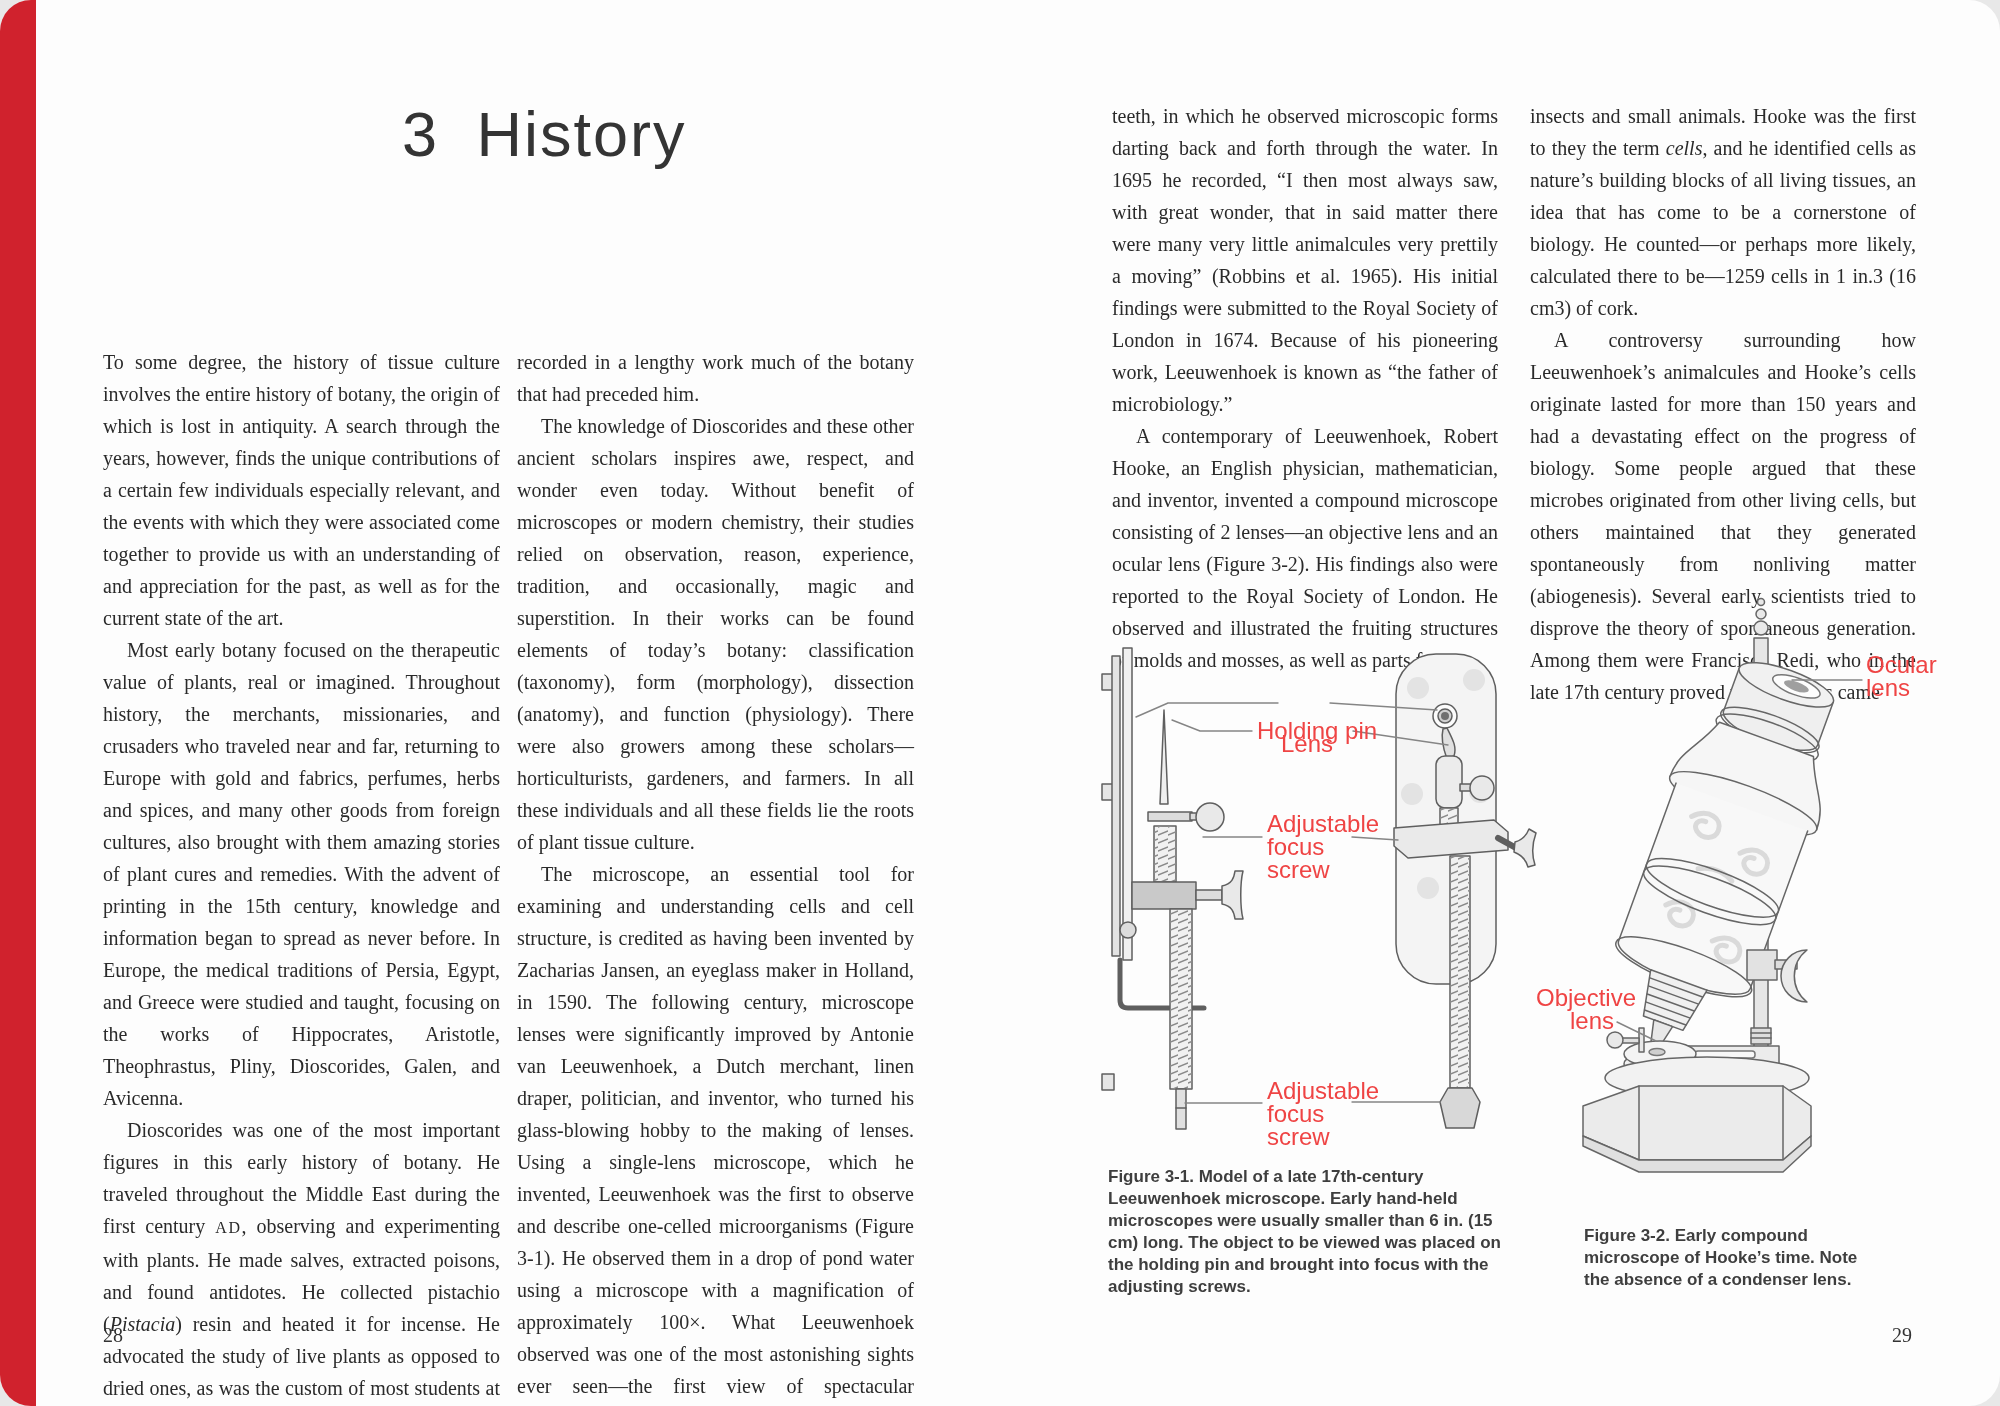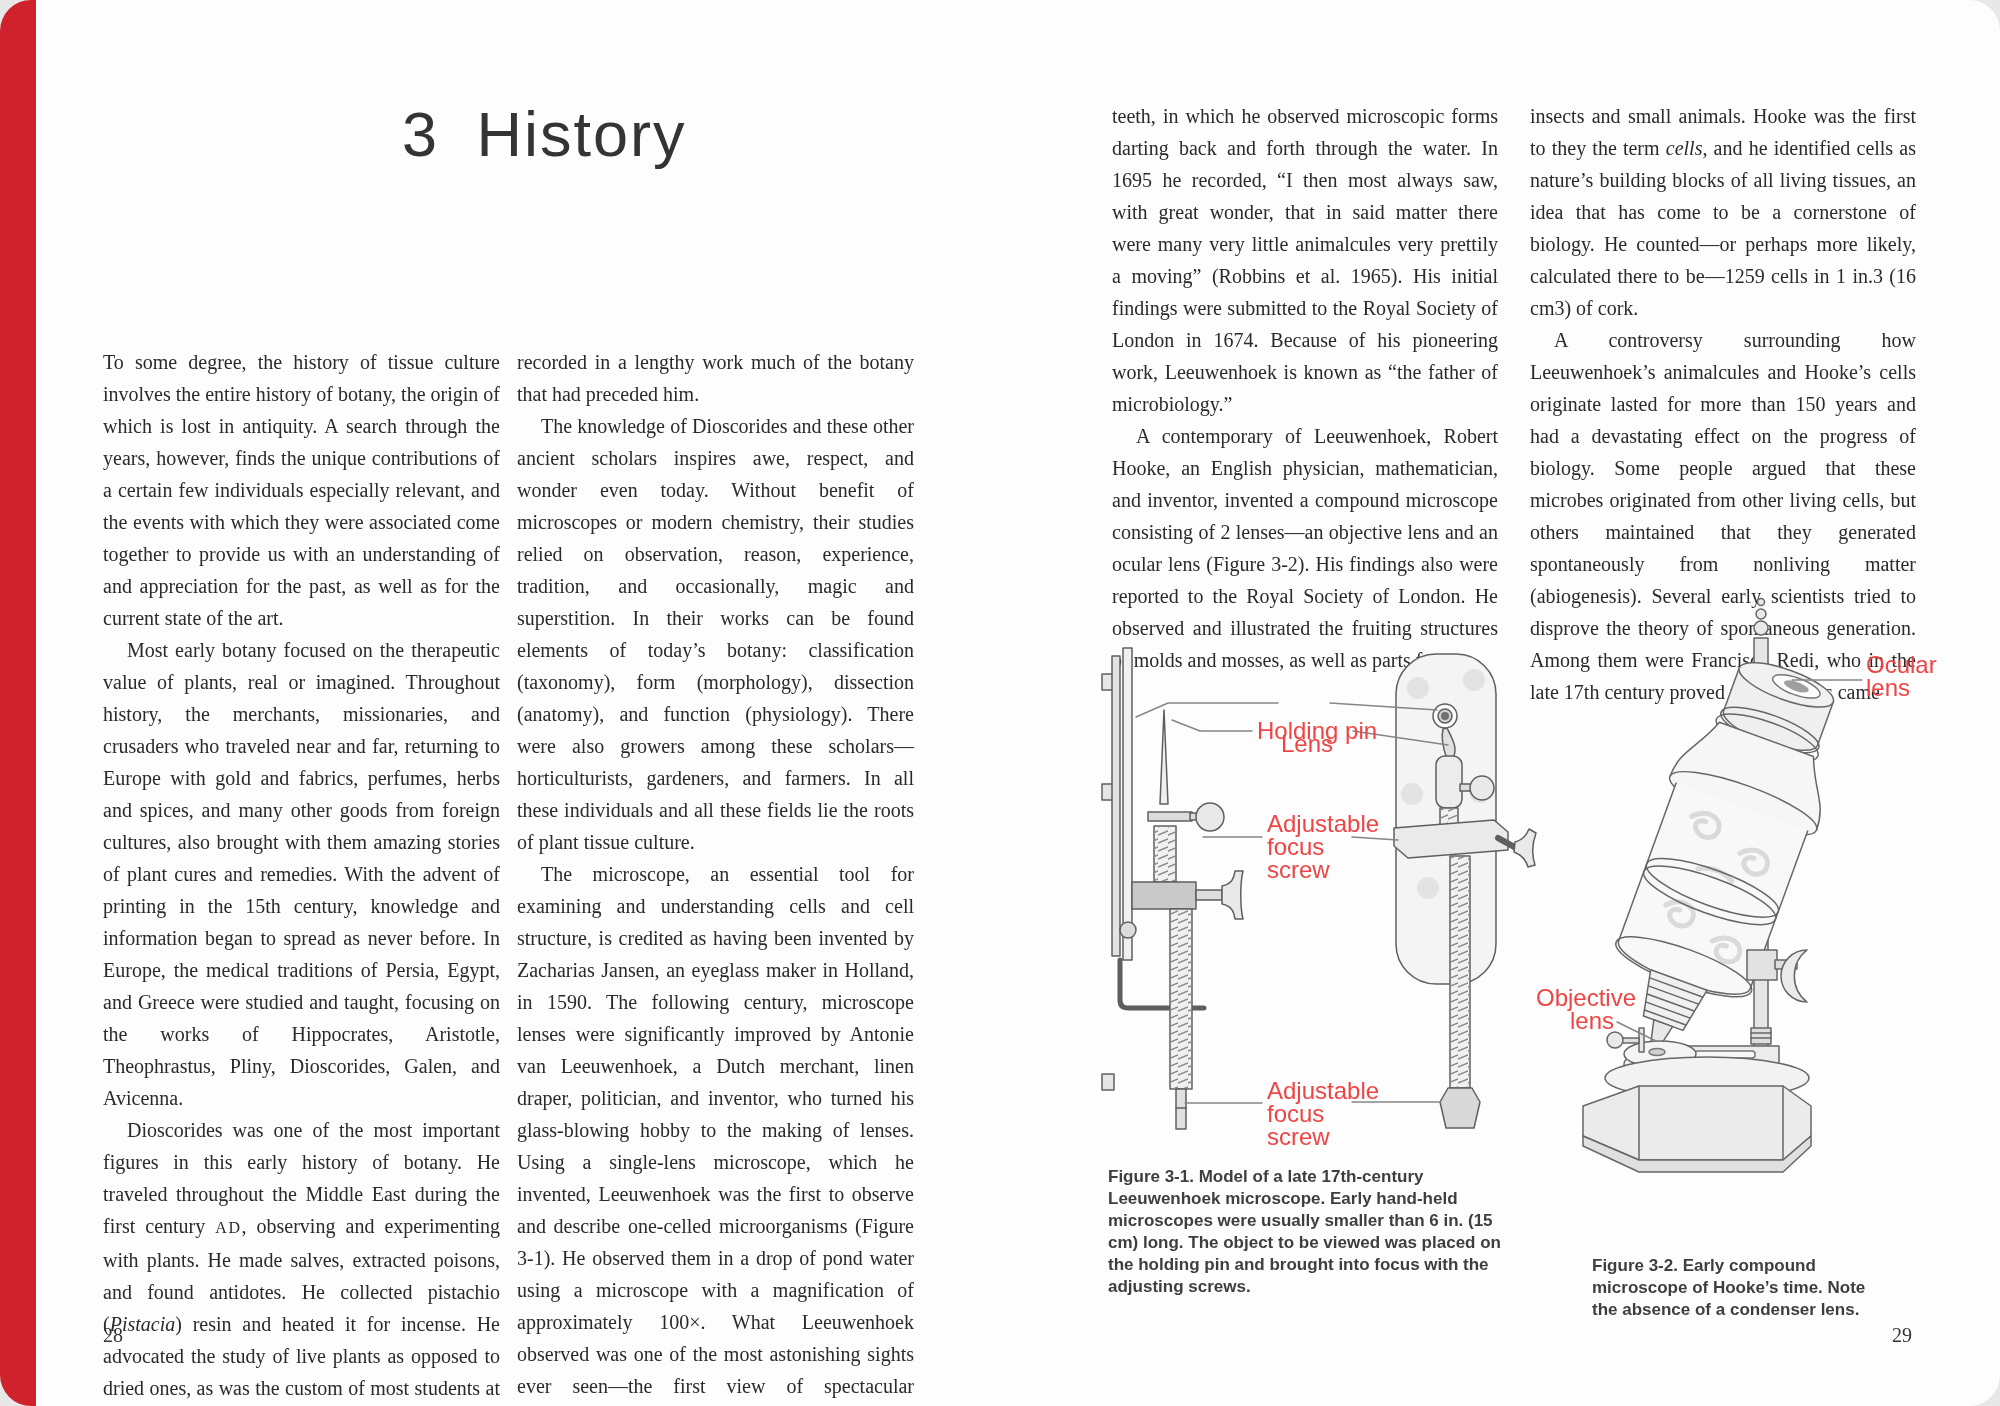--- a/index.html
+++ b/index.html
@@ -45,21 +45,21 @@
   #lbl-afs1        { left:1267px; top:812px; width:125px; }
   #lbl-afs2        { left:1267px; top:1079px; width:125px; }
   #lbl-ocular      { left:1866px; top:653px; width:80px; }
   #lbl-objective   { left:1536px; top:986px; width:78px; text-align:right; }
   .caption {
     position:absolute;
     font-family:"Liberation Sans","DejaVu Sans",sans-serif;
     font-size:17px; line-height:22px; color:#3e3e3e; text-align:left;font-weight:bold;
   }
   #cap1 { left:1108px; top:1166px; width:408px; }
-  #cap2 { left:1584px; top:1255px; width:300px;margin-left:8px; }
+  #cap2 { left:1584px; top:1225px; width:300px; }
 </style>
 </head>
 <body>
 
 <div class="spread">
 
   <div class="spine" style="background: rgb(208, 34, 45);"></div>
 
   <div class="chapter-title">3 History</div>
 

